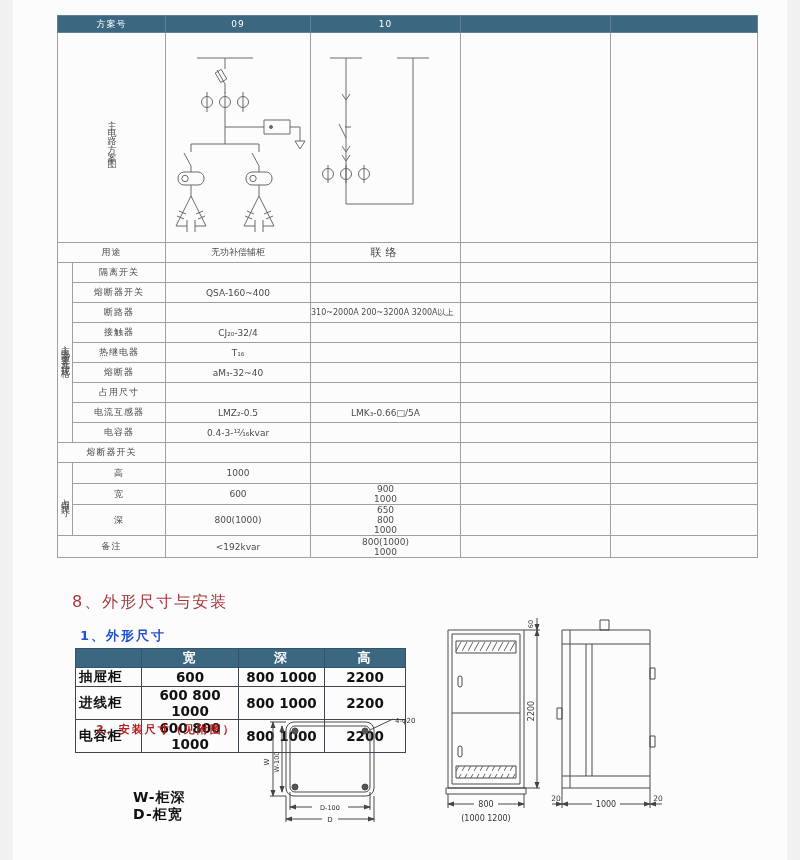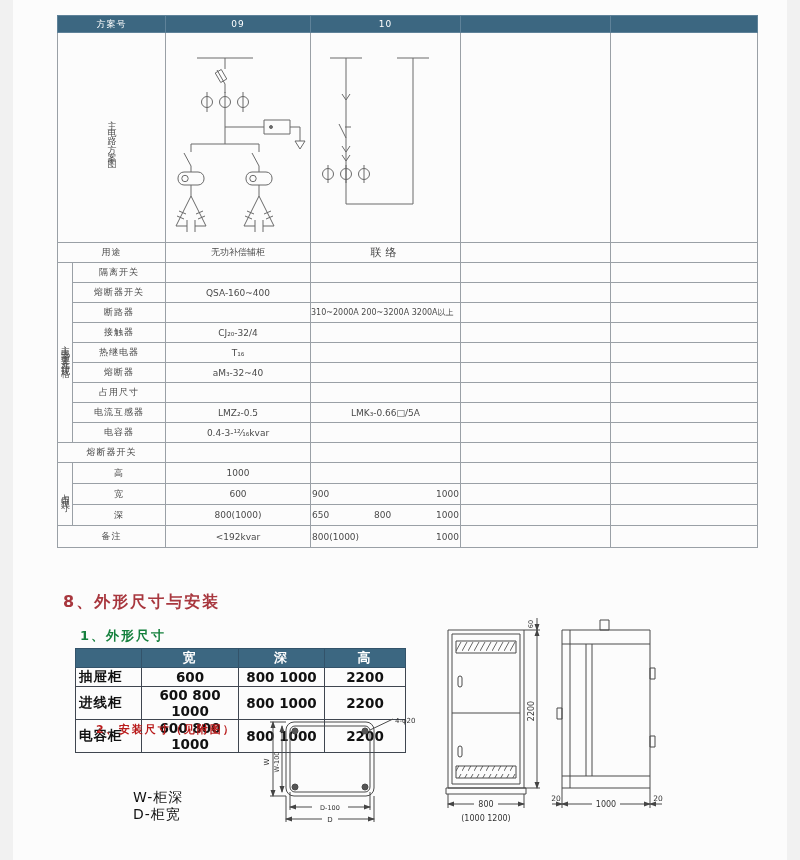--- a/index.html
+++ b/index.html
@@ -12,28 +12,28 @@
   table.scheme { position:absolute; left:57px; top:15px; width:700px; border-collapse:collapse; table-layout:fixed; }
   .scheme td { border:1px solid #9aa0a6; font-size:9px; text-align:center; vertical-align:middle; padding:0 1px; color:#4a4a4a; overflow:hidden; }
   .scheme tr.hdr td { background:#3c6781; color:#fff; border:1px solid #5f8299; height:17px; font-size:9px; letter-spacing:1px; }
   .scheme tr.h20 { height:20px; } .scheme tr.h21 { height:21px; } .scheme tr.h22 { height:22px; }
   .scheme tr.diag { height:210px; }
   .vlabel { writing-mode:vertical-rl; text-orientation:upright; letter-spacing:3px; line-height:1; display:inline-block; font-size:9px; }
   .vlabel.sp8 { letter-spacing:8px; }
   .scheme td.lbl { letter-spacing:1px;font-family:Liberation Serif, serif; }
   .scheme td.big { font-size:11px; letter-spacing:4px; color:#3f3f3f; }
   .scheme td.tight { font-size:8px; white-space:nowrap; text-align:left; padding-left:0; }
-  .subvals { display:flex; justify-content:space-between; align-items:center; width:100%; }
+  .subvals { display:flex; justify-content:space-between; align-items:center; width:100%;flex-direction:column; }
   .diagcell svg { display:block; margin:0 auto; }
 
   
-  .sec-title { position:absolute; left:63px; top:592px; font-size:16px; font-weight:bold; color:#a8373e; letter-spacing:2px; }
-  .sub-title1 { position:absolute; left:80px; top:627px; font-size:13px; font-weight:bold; color:#15803d; letter-spacing:2px; }
+  .sec-title { position:absolute; left:72px; top:592px; font-size:16px; font-weight:normal; color:#a8373e; letter-spacing:2px; }
+  .sub-title1 { position:absolute; left:80px; top:627px; font-size:13px; font-weight:bold; color:#1d4ed8; letter-spacing:2px; }
   .sub-title2 { position:absolute; left:96px; top:722px; font-size:11px; font-weight:bold; color:#b91c1c; letter-spacing:2px; }
-  .legend { position:absolute; left:133px; top:789px; font-size:14px; font-weight:normal; color:#111; line-height:1.2; letter-spacing:1px; }
+  .legend { position:absolute; left:133px; top:789px; font-size:14px; font-weight:bold; color:#111; line-height:1.2; letter-spacing:1px; }
 
   
   table.sizes { position:absolute; left:75px; top:648px; width:330px; border-collapse:collapse; table-layout:fixed; }
   .sizes td { border:1px solid #3f4650; text-align:center; font-weight:bold; padding:0; }
   .sizes tr.hdr td { background:#3c6781; color:#fff; height:17px; font-size:13px; letter-spacing:2px; border-color:#33536a; }
   .sizes tr.row { height:18px;margin-top:27px; }
   .sizes tr.row td { font-size:13.5px; color:#111; }
   .sizes td.name { text-align:left; padding-left:3px; letter-spacing:1px; }
 
   .fig { position:absolute; }

